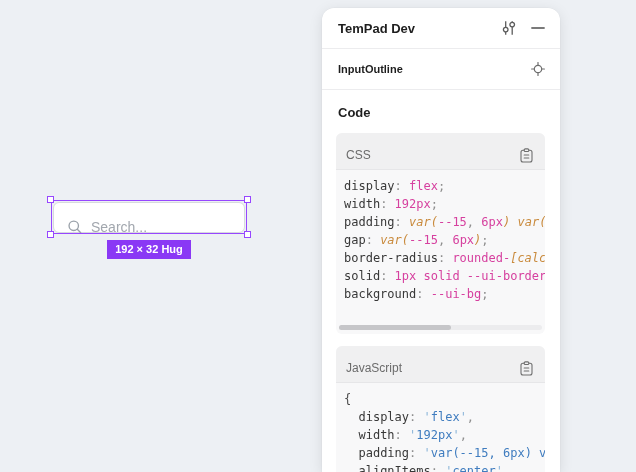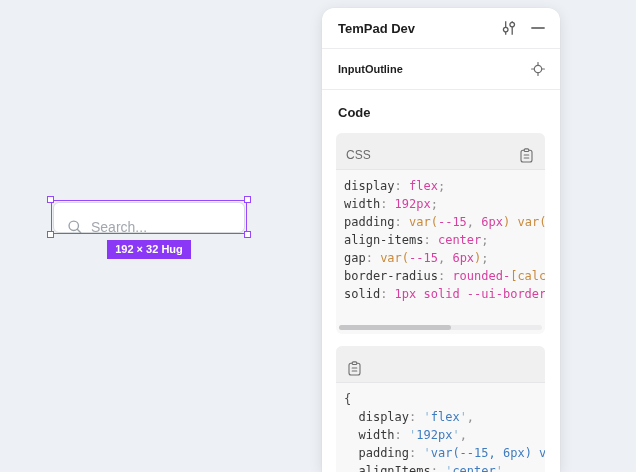--- a/index.html
+++ b/index.html
@@ -62,21 +62,21 @@
   }
   .cb-label { flex:1; font-size:12px; color:#6b6b6b; }
   .cb-code { padding:7px 0 0 8px; }
   .code-line {
     height:18px; line-height:18px; white-space:pre; overflow:hidden;
     font-family:"DejaVu Sans Mono","Liberation Mono",monospace; font-size:12px;
   }
   .tk-prop  { color:var(--tk-prop);margin-top:24px; }
   .tk-punct { color:var(--tk-punct); }
   .tk-val   { color:var(--tk-val); }
-  .tk-fn    { color:var(--tk-fn); }
+  .tk-fn    { color:var(--tk-fn);font-style:italic; }
   .tk-str   { color:var(--tk-str); }
   .tk-strq  { color:var(--tk-strq); }
   .tk-brace { color:#4a4a4a; }
 
   .hscroll-track {
     position:absolute; left:3px; bottom:4px; width:203px; height:5px;
     background:#ececee; border-radius:3px;
   }
   .hscroll-thumb {
     position:absolute; left:0; top:0; width:112px; height:5px;
@@ -151,32 +151,33 @@
           <rect x="4.2" y="0.9" width="4.6" height="2.6" rx="1.1" fill="#f0f0f1"></rect>
           <line x1="4.2" y1="7" x2="8.8" y2="7"></line>
           <line x1="4.2" y1="10" x2="8.8" y2="10"></line>
         </svg>
       </span>
     </div>
     <div class="cb-code code">
         <div class="code-line"><span class="tk-prop">display</span><span class="tk-punct">: </span><span class="tk-val">flex</span><span class="tk-punct">;</span></div>
         <div class="code-line"><span class="tk-prop">width</span><span class="tk-punct">: </span><span class="tk-val">192px</span><span class="tk-punct">;</span></div>
         <div class="code-line"><span class="tk-prop">padding</span><span class="tk-punct">: </span><span class="tk-fn">var(</span><span class="tk-val">--15</span><span class="tk-punct">, </span><span class="tk-val">6px</span><span class="tk-fn">)</span><span class="tk-punct"> </span><span class="tk-fn">var(</span></div>
-        <div class="code-line"><span class="tk-prop">align-items</span><span class="tk-punct">: </span><span class="tk-val">center</span><span class="tk-punct">;</span></div>
         <div class="code-line"><span class="tk-prop">gap</span><span class="tk-punct">: </span><span class="tk-fn">var(</span><span class="tk-val">--15</span><span class="tk-punct">, </span><span class="tk-val">6px</span><span class="tk-fn">)</span><span class="tk-punct">;</span></div>
         <div class="code-line"><span class="tk-prop">border-radius</span><span class="tk-punct">: </span><span class="tk-val">rounded-</span><span class="tk-fn">[calc(va</span></div>
         <div class="code-line"><span class="tk-prop">solid</span><span class="tk-punct">: </span><span class="tk-val">1px solid --ui-border-s</span></div>
+        <div class="code-line"><span class="tk-prop">background</span><span class="tk-punct">: </span><span class="tk-val">--ui-bg</span><span class="tk-punct">;</span></div>
       </div>
     <div class="hscroll-track">
       <div class="hscroll-thumb"></div>
     </div>
   </div>
 
   <div class="code-block cb-js">
     <div class="cb-header">
+      <span class="cb-label">JavaScript</span>
       <span class="icon-btn">
         <svg width="13" height="15" viewBox="0 0 13 15" fill="none" stroke="#6e6e6e" stroke-width="1.1" stroke-linecap="round">
           <rect x="1" y="2.2" width="11" height="11.8" rx="2"></rect>
           <rect x="4.2" y="0.9" width="4.6" height="2.6" rx="1.1" fill="#f0f0f1"></rect>
           <line x1="4.2" y1="7" x2="8.8" y2="7"></line>
           <line x1="4.2" y1="10" x2="8.8" y2="10"></line>
         </svg>
       </span>
     </div>
     <div class="cb-code code">

